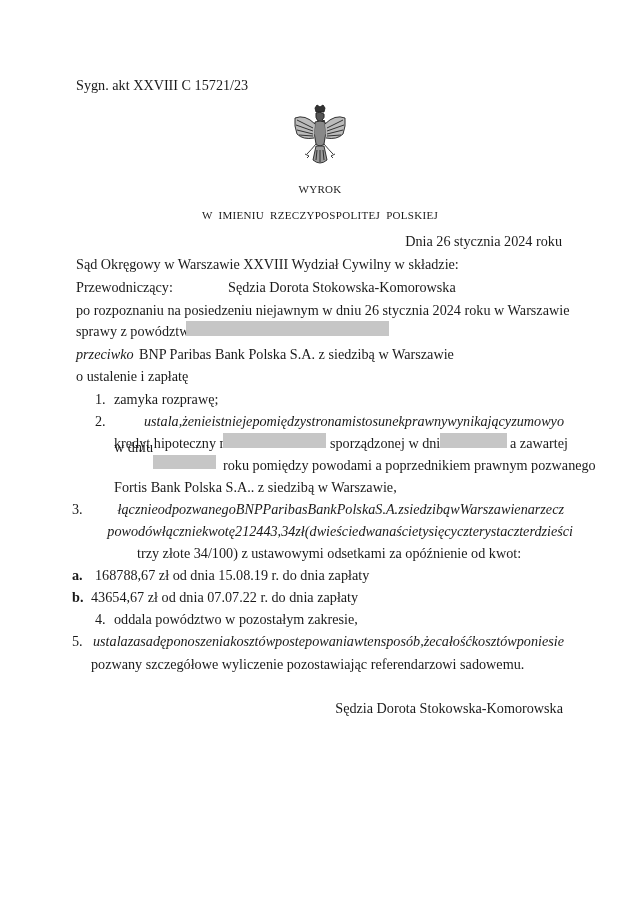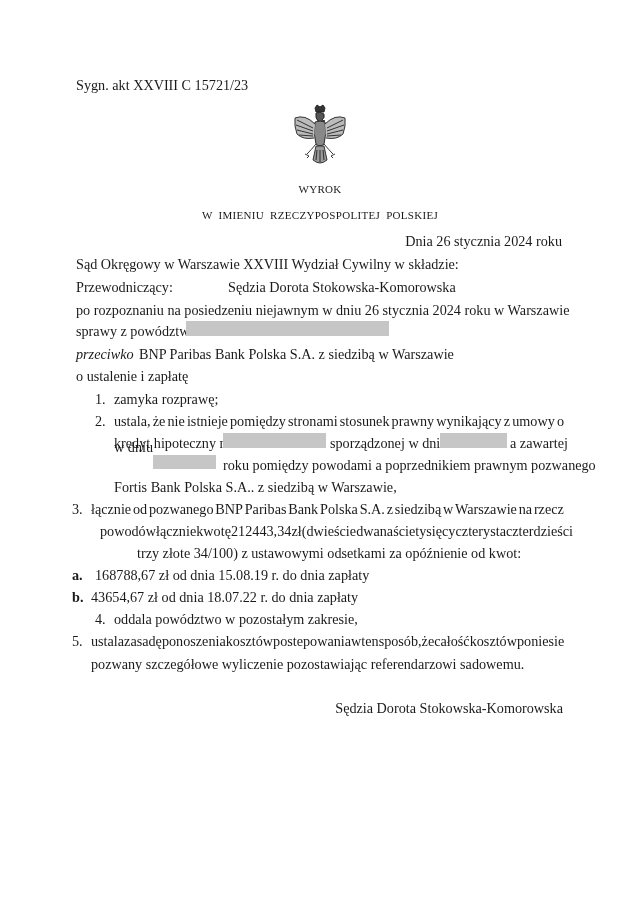--- a/index.html
+++ b/index.html
@@ -4,21 +4,21 @@
 <style>
   html, body { margin: 0; padding: 0; background: #ffffff; }
   body { width: 640px; height: 897px; position: relative; overflow: hidden;
          font-family: "Liberation Serif", "DejaVu Serif", serif; color: #1a1a1a; font-size: 14.2px; }
   .abs { position: absolute; white-space: nowrap; line-height: 18px; }
   .center { left: 0; width: 640px; text-align: center; }
   .redact { position: absolute; background: #c6c6c6; }
   .eagle { position: absolute; left: 291px; top: 104px; width: 58px; height: 66px; }
   .title { font-size: 11px; letter-spacing: 0.3px; }
   .bold { font-weight: bold; }
-  .just { display: flex; justify-content: space-between; }
+  .just { display: flex; justify-content: flex-end; font-style: italic; }
 </style>
 </head>
 <body>
 
 <div class="abs" style="left:76px; top:76px;">Sygn. akt XXVIII C 15721/23</div>
 
 <svg class="eagle" viewBox="0 0 58 66">
   <g fill="none" stroke="#222" stroke-width="0.9">
 
     <path d="M24 4 L26 1 L29 3 L32 1 L34 4 L33 8 L25 8 Z" fill="#333"></path>
@@ -110,21 +110,21 @@
     <span>dwanaście</span>
     <span>tysięcy</span>
     <span>czterysta</span>
     <span>czterdzieści</span>
 </div>
 <div class="abs" style="left:91px; top:544px;margin-left:46px;">trzy złote 34/100) z ustawowymi odsetkami za opóźnienie od kwot:</div>
 
 <div class="abs bold" style="left:72px; top:566px;">a.</div>
 <div class="abs" style="left:95px; top:566px;">168788,67 zł od dnia 15.08.19 r. do dnia zapłaty</div>
 <div class="abs bold" style="left:72px; top:588px;">b.</div>
-<div class="abs" style="left:91px; top:588px;">43654,67 zł od dnia 18.07.22 r. do dnia zapłaty</div>
+<div class="abs" style="left:91px; top:588px;">43654,67 zł od dnia 07.07.22 r. do dnia zapłaty</div>
 
 <div class="abs" style="left:95px; top:610px;">4.</div>
 <div class="abs" style="left:114px; top:610px;">oddala powództwo w pozostałym zakresie,</div>
 
 <div class="abs" style="left:72px; top:632px;">5.</div>
 <div class="abs just" style="left:91px; top:632px; width:473px;">
   <span>ustala</span>
     <span>zasadę</span>
     <span>ponoszenia</span>
     <span>kosztów</span>

